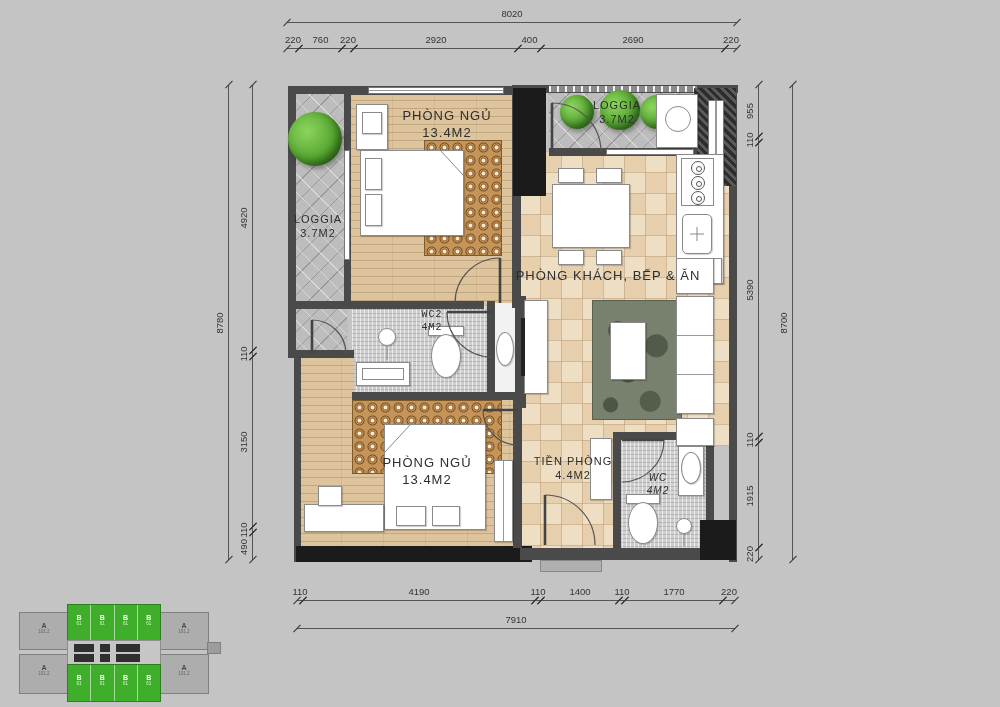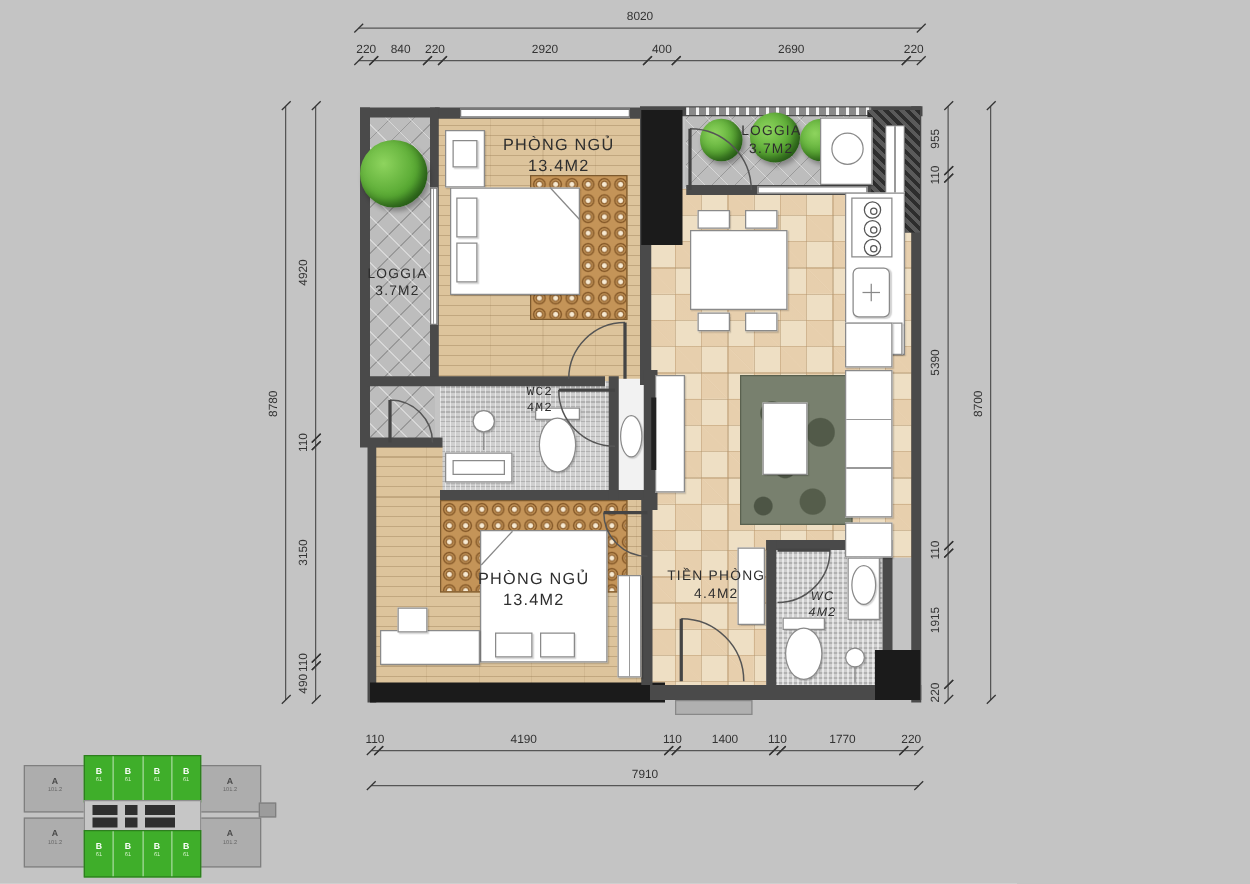--- a/index.html
+++ b/index.html
@@ -85,21 +85,21 @@
 
 <div id="stage">
 
   <div class="seg-h" style="left:287px;top:22px;width:450px;">
       <b>8020</b>
     </div>
   <div class="seg-h" style="left:287px;top:48px;width:12px;">
       <b>220</b>
     </div>
   <div class="seg-h" style="left:299px;top:48px;width:43px;">
-      <b>840</b>
+      <b>760</b>
     </div>
   <div class="seg-h" style="left:342px;top:48px;width:12px;">
       <b>220</b>
     </div>
   <div class="seg-h" style="left:354px;top:48px;width:164px;">
       <b>2920</b>
     </div>
   <div class="seg-h" style="left:518px;top:48px;width:23px;">
       <b>400</b>
     </div>
@@ -310,20 +310,21 @@
   </div>
   <div class="room-label fs11" style="left:318px;top:212px;">
     <div>LOGGIA</div>
     <div>3.7M2</div>
   </div>
   <div class="room-label fs11" style="left:617px;top:98px;">
     <div>LOGGIA</div>
     <div>3.7M2</div>
   </div>
   <div class="room-label fs13" style="left:608px;top:268px;">
+    <div>PHÒNG KHÁCH, BẾP &amp; ĂN</div>
   </div>
   <div class="room-label fs10" style="left:432px;top:308px;font-family:Liberation Mono, monospace;">
     <div>WC2</div>
     <div>4M2</div>
   </div>
   <div class="room-label fs11" style="left:573px;top:454px;">
     <div>TIỀN PHÒNG</div>
     <div>4.4M2</div>
   </div>
   <div class="room-label fs10" style="left:658px;top:471px;font-style:italic;">

